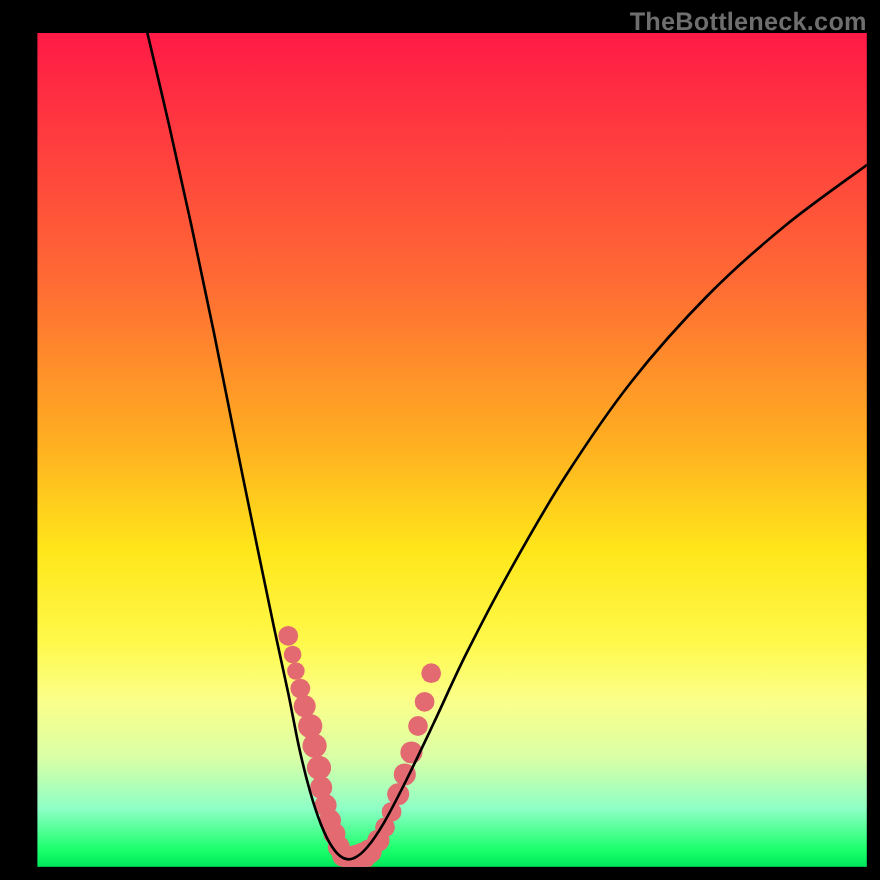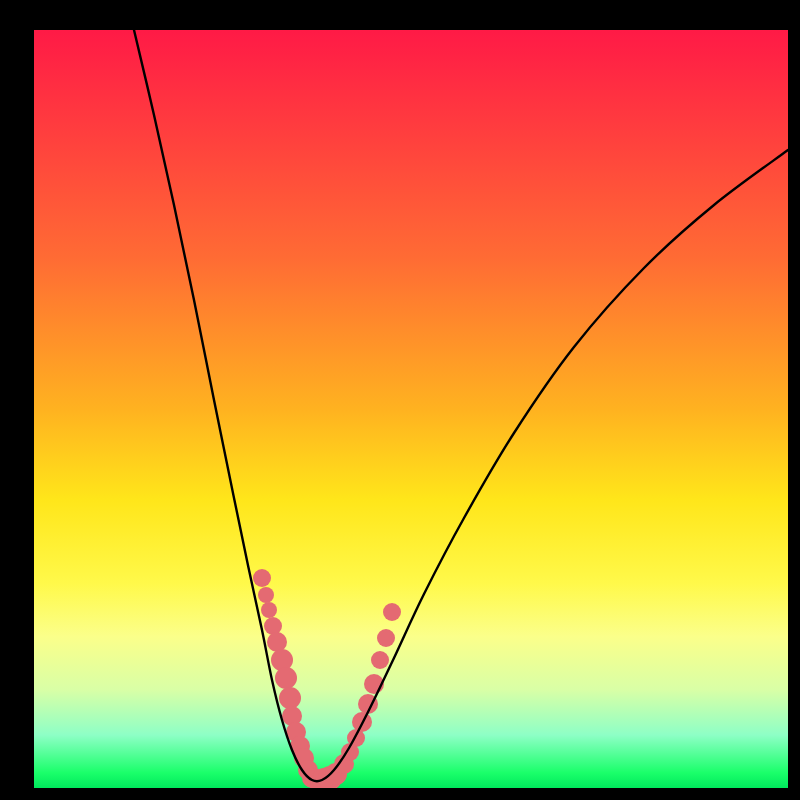--- a/index.html
+++ b/index.html
@@ -89,13 +89,14 @@
           <circle cx="328" cy="692" r="10" fill="#e46a72"></circle>
           <circle cx="334" cy="674" r="10" fill="#e46a72"></circle>
           <circle cx="340" cy="654" r="10" fill="#e46a72"></circle>
           <circle cx="346" cy="630" r="9" fill="#e46a72"></circle>
           <circle cx="352" cy="608" r="9" fill="#e46a72"></circle>
           <circle cx="358" cy="582" r="9" fill="#e46a72"></circle>
         </g>
       <path id="curve-path" fill="none" stroke-width="2.4" stroke-linecap="round" d="M 100 0 C 103.33333333333333 14.166666666666666, 113.33333333333333 55.83333333333333, 120 85 C 126.66666666666667 114.16666666666667, 133.33333333333334 144.16666666666666, 140 175 C 146.66666666666666 205.83333333333334, 153.33333333333334 237.5, 160 270 C 166.66666666666666 302.5, 173.33333333333334 337, 180 370 C 186.66666666666666 403, 194.16666666666666 439.6666666666667, 200 468 C 205.83333333333334 496.3333333333333, 210.33333333333334 518, 215 540 C 219.66666666666666 562, 224.16666666666666 581.6666666666666, 228 600 C 231.83333333333334 618.3333333333334, 234.66666666666666 635, 238 650 C 241.33333333333334 665, 244.66666666666666 678.3333333333334, 248 690 C 251.33333333333334 701.6666666666666, 254.66666666666666 711.6666666666666, 258 720 C 261.3333333333333 728.3333333333334, 264.6666666666667 735, 268 740 C 271.3333333333333 745, 274.6666666666667 748.3333333333334, 278 750 C 281.3333333333333 751.6666666666666, 284.3333333333333 751.6666666666666, 288 750 C 291.6666666666667 748.3333333333334, 295.5 745.3333333333334, 300 740 C 304.5 734.6666666666666, 309.1666666666667 728, 315 718 C 320.8333333333333 708, 327.5 695, 335 680 C 342.5 665, 350.8333333333333 647.3333333333334, 360 628 C 369.1666666666667 608.6666666666666, 378.3333333333333 587.3333333333334, 390 564 C 401.6666666666667 540.6666666666666, 415 514.8333333333334, 430 488 C 445 461.1666666666667, 461.6666666666667 431.5, 480 403 C 498.3333333333333 374.5, 518.3333333333334 344.5, 540 317 C 561.6666666666666 289.5, 586.6666666666666 261.6666666666667, 610 238 C 633.3333333333334 214.33333333333334, 656 194.66666666666666, 680 175 C 704 155.33333333333334, 741.6666666666666 129.16666666666666, 754 120" stroke="#000000"></path>
     </svg>
   </div>
+  <div class="watermark">TheBottleneck.com</div>
 </div>
 
 </body></html>

